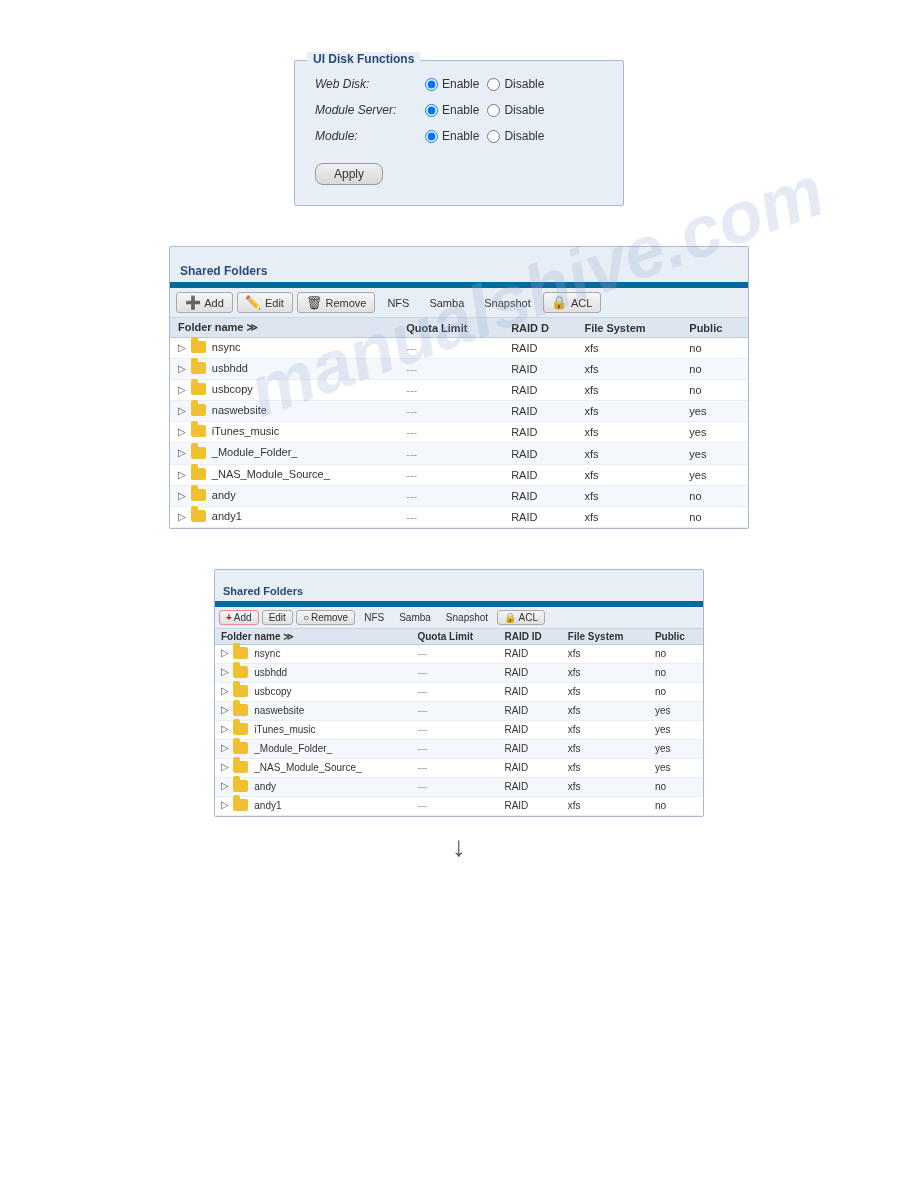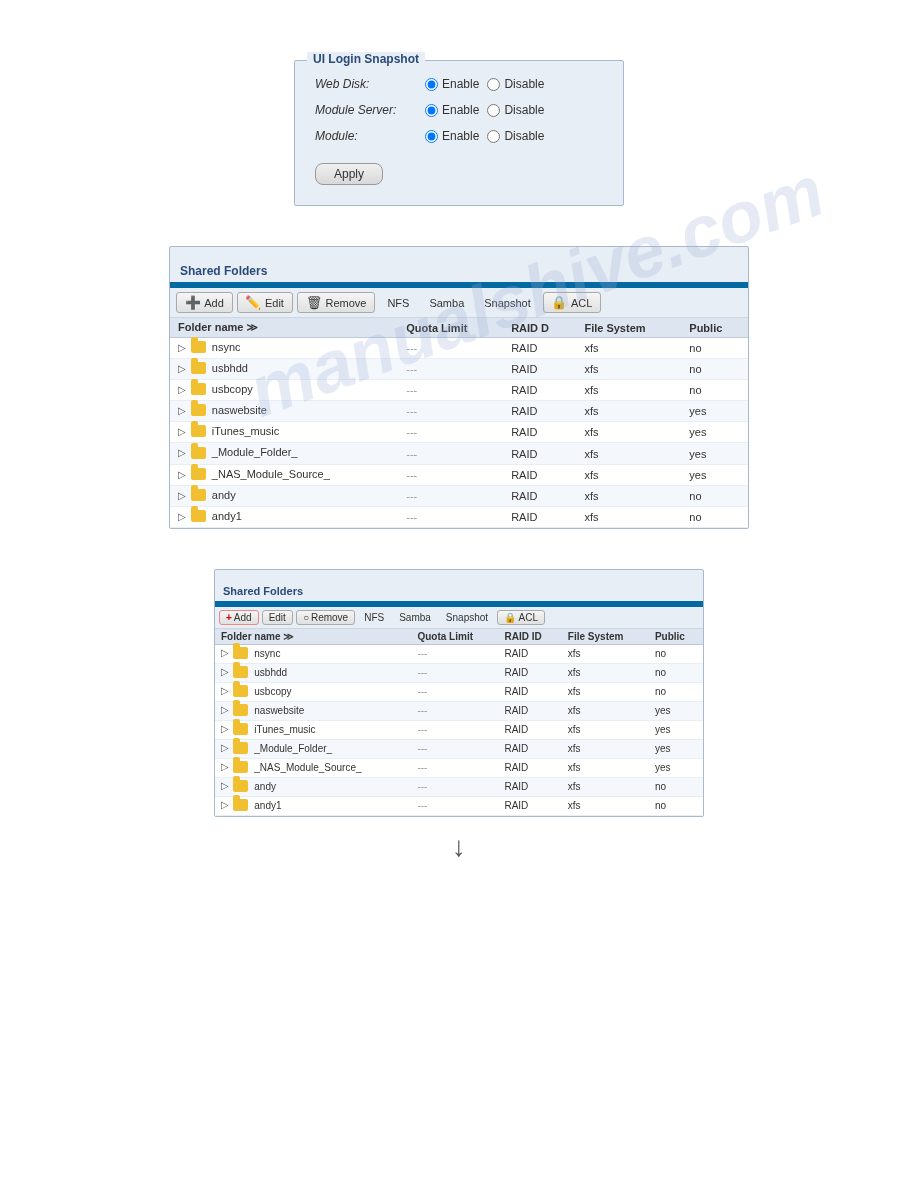--- a/index.html
+++ b/index.html
@@ -331,21 +331,21 @@
     }
   </style>
 </head>
 <body>
 
 <div class="page-wrapper">
 
   <div class="watermark">manualshive.com</div>
 
   <div class="login-panel">
-    <div class="panel-title">UI Login Snapshot</div>
+    <div class="panel-title">UI Disk Functions</div>
 
     <div class="form-row">
       <div class="form-label">Web Disk:</div>
       <div class="radio-group">
         <label class="radio-option">
           <input type="radio" name="webdisk" checked="" style="">
           <span>Enable</span>
         </label>
         <label class="radio-option">
           <input type="radio" name="webdisk" style="">

